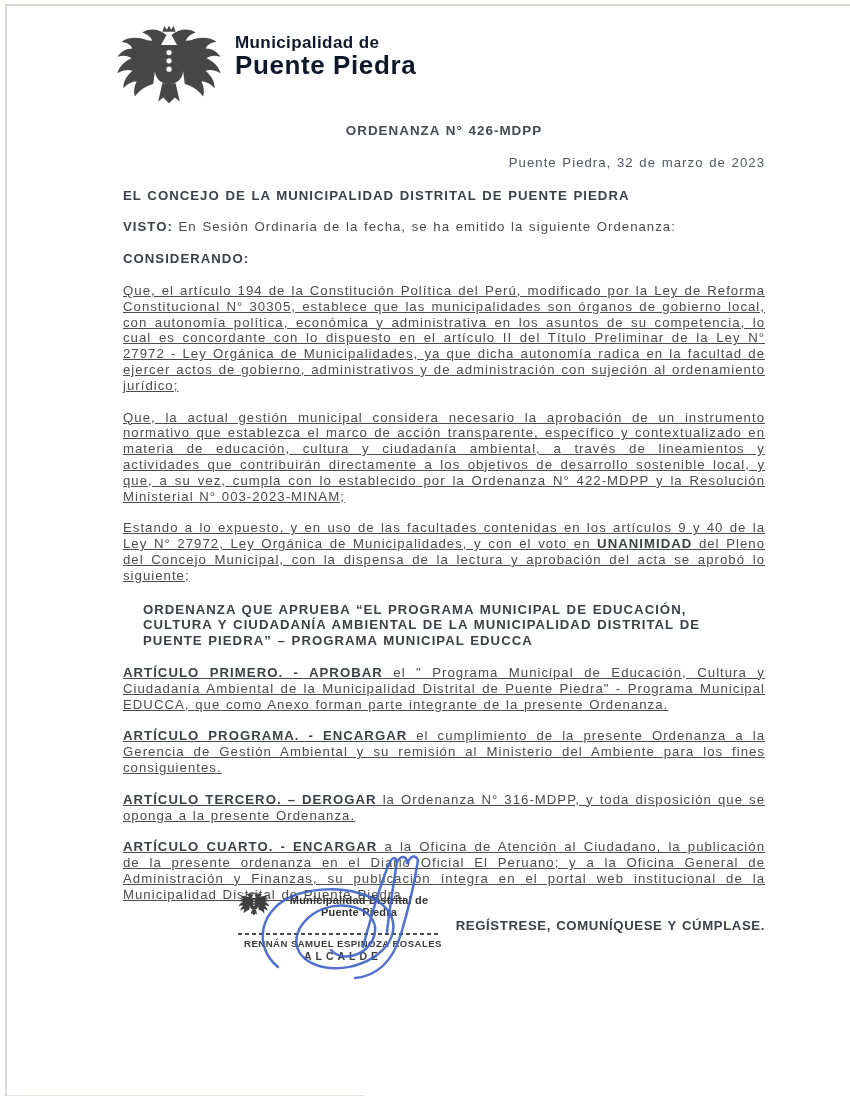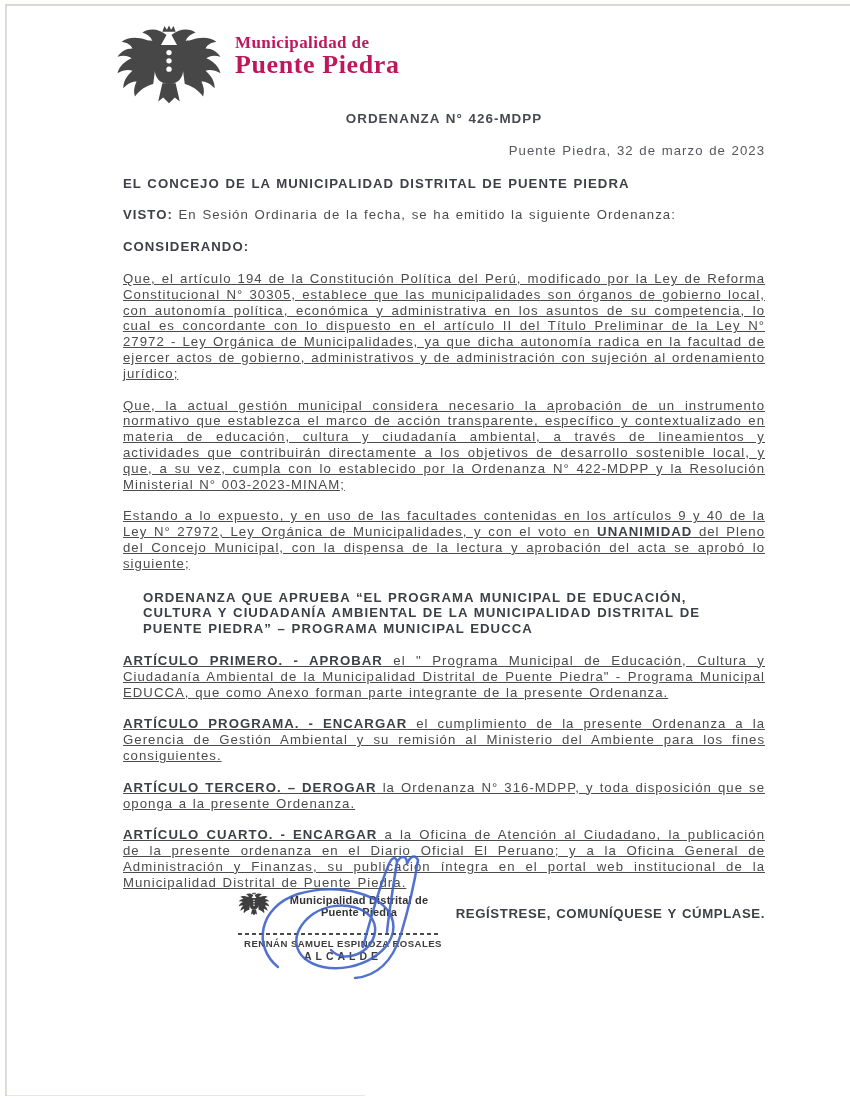--- a/index.html
+++ b/index.html
@@ -7,26 +7,26 @@
     width:850px;height:1100px;position:relative;background:#ffffff;
     font-family:"Liberation Sans", sans-serif;overflow:hidden;
   }
   
   .scan-top{position:absolute;left:6px;top:4px;right:0;height:2px;background:#b9b9b0;opacity:.55;}
   .scan-left{position:absolute;left:5px;top:4px;bottom:4px;width:2px;background:#c6c6be;opacity:.6;}
   .scan-bottom{position:absolute;left:5px;bottom:4px;width:360px;height:1px;background:#cfcfc6;opacity:.5;}
 
   .header{position:absolute;left:115px;top:25px;display:flex;align-items:flex-start;}
   .seal{flex:0 0 auto;}
-  .wordmark{margin-left:12px;margin-top:9px;color:#be185d;line-height:1;font-family:Liberation Serif, serif;}
+  .wordmark{margin-left:12px;margin-top:9px;color:#0f172a;line-height:1;}
   .wm1{font-size:17px;font-weight:bold;letter-spacing:.4px;}
   .wm2{font-size:26px;font-weight:bold;letter-spacing:.6px;margin-top:1px;}
 
   .content{
-    position:absolute;left:123px;top:104px;width:642px;
+    position:absolute;left:123px;top:116px;width:642px;
     color:#4c4c4c;font-size:13.2px;line-height:15.8px;
     letter-spacing:1.02px;word-spacing:1px;
   }
   .ord-num{text-align:center;font-weight:bold;color:#474a52;font-size:13.4px;margin-top:7px;}
   .dateline{text-align:right;color:#55585e;margin-top:16px;}
   .council{font-weight:bold;color:#3d4046;margin-top:17px;}
   .block{margin-top:16px;}
   .para{margin-top:16px;text-align:justify;text-decoration:underline;}
   .b{font-weight:bold;color:#3d4046;}
   .doc-title{margin-top:18px;text-align:left;font-weight:bold;color:#3d4046;padding:0 20px;}

